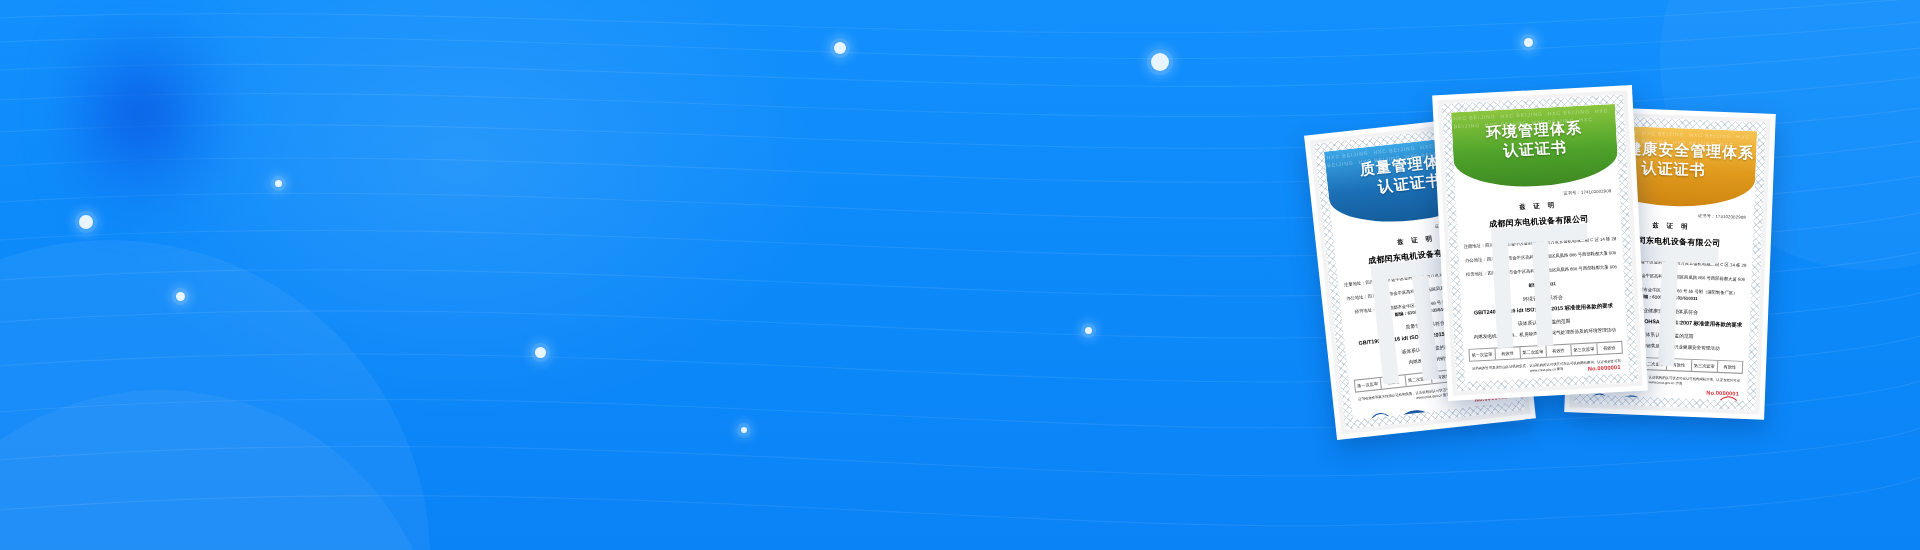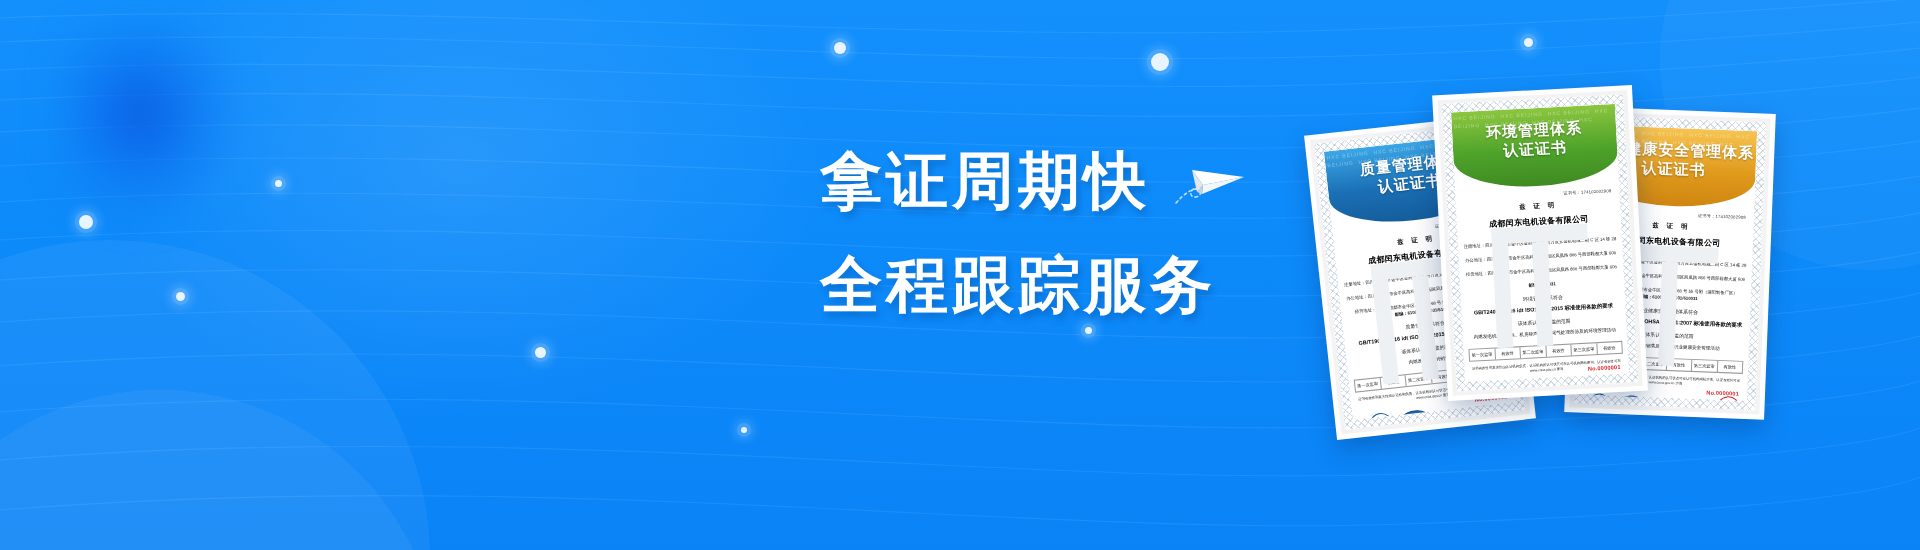--- a/index.html
+++ b/index.html
@@ -260,36 +260,20 @@
         <i></i>
       </span>
       <span class="dot" style="left: 1519.5px; top: 33.5px; width: 9px; height: 9px;">
         <i></i>
       </span>
       <span class="dot" style="left: 737px; top: 423px; width: 6px; height: 6px;">
         <i></i>
       </span>
     </div>
 
-  <div class="headline">
-    <div class="hl-row">
-      <div class="hl-line">拿证周期快</div>
-      <div class="plane">
-        <svg viewBox="0 0 74 58" width="74" height="58">
-          <path d="M4 47 C12 38, 18 34, 24 33" fill="none" stroke="#dfeeff" stroke-opacity="0.85" stroke-width="1.6" stroke-dasharray="2.6 3.2" stroke-linecap="round"></path>
-          <path d="M24 33 C30 32, 30 40, 24 41 C18 42, 17 35, 22 33" fill="none" stroke="#dfeeff" stroke-opacity="0.85" stroke-width="1.6" stroke-dasharray="2.6 3.2" stroke-linecap="round"></path>
-          <polygon points="20,14 72,21 31,29" fill="#ffffff"></polygon>
-          <polygon points="20,14 31,29 25,36" fill="#e2e7ea"></polygon>
-          <polygon points="31,29 72,21 30,38" fill="#f3f6f8"></polygon>
-          <polygon points="25,36 31,29 30,38" fill="#c9d2d8"></polygon>
-        </svg>
-      </div>
-    </div>
-    <div class="hl-line second">全程跟踪服务</div>
-  </div>
 
   <div class="certs" id="certs">
       <div class="cert" id="cert-1">
         <div class="cert-inner">
           <div class="cert-body">
             <div class="cert-wm-big"></div>
             <div class="cert-head head-blue">
               <div class="wm">HXC BEIJING  HXC BEIJING  HXC BEIJING  HXC BEIJING  HXC BEIJING  HXC BEIJING  HXC</div>
               <div class="ht">质量管理体系<br>认证证书</div>
             </div>

